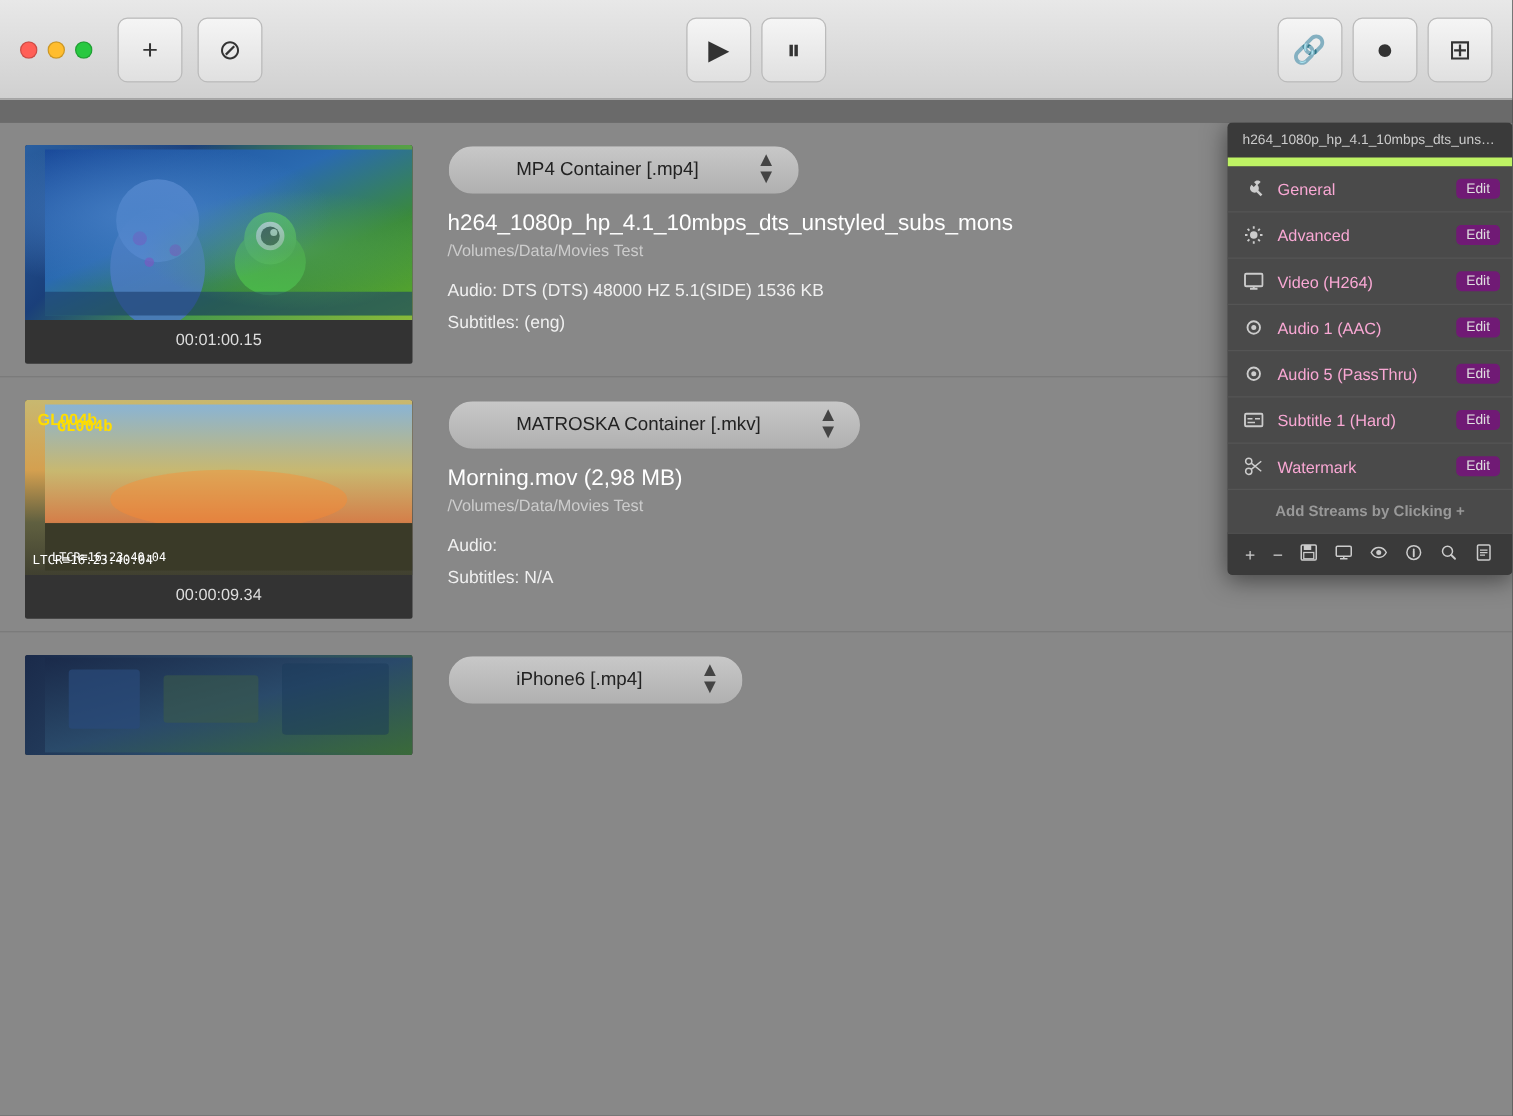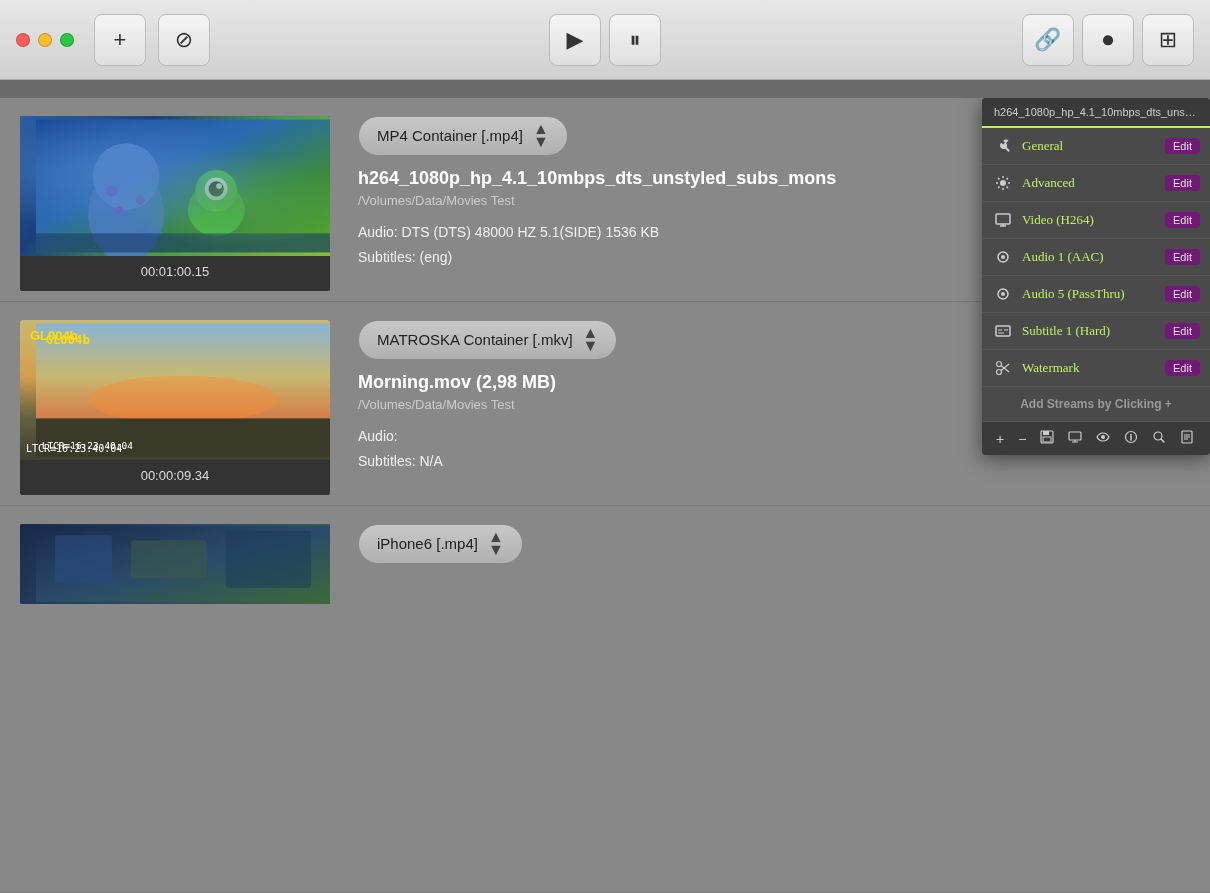--- a/index.html
+++ b/index.html
@@ -182,32 +182,33 @@
       border-radius: 20px;
       padding: 6px 18px;
       gap: 10px;
       cursor: pointer;
       margin-bottom: 12px;
     }
     .container-selector span {
       font-size: 15px;
       color: #222;
       font-weight: 500;
+      margin-left: 36px;
     }
     .container-selector .arrow {
       color: #444;
       font-size: 16px;
       display: flex;
       flex-direction: column;
       line-height: 0.8;
     }
 
     .file-title {
       font-size: 18px;
-      font-weight: 700;
+      font-weight: 400;
       color: #fff;
       margin-bottom: 4px;
       white-space: nowrap;
       overflow: hidden;
       text-overflow: ellipsis;
       max-width: 500px;
     }
     .file-path {
       font-size: 13px;
       color: #ccc;
@@ -234,21 +235,21 @@
     }
 
     .dropdown-header {
       background: #3a3a3a;
       padding: 8px 12px;
       font-size: 11px;
       color: #ccc;
       white-space: nowrap;
       overflow: hidden;
       text-overflow: ellipsis;
-      border-bottom: 2px solid #bef264;
+      border-bottom: 7px solid #bef264;
     }
 
     .dropdown-item {
       display: flex;
       align-items: center;
       padding: 7px 10px;
       border-bottom: 1px solid #555;
       cursor: pointer;
     }
 
@@ -260,22 +261,21 @@
       justify-content: center;
       margin-right: 8px;
       flex-shrink: 0;
       color: #ccc;
       font-size: 14px;
     }
 
     .dropdown-item-label {
       flex: 1;
       font-size: 13px;
-      color: #bef264;
-      font-family: Liberation Serif, serif;
+      color: #f9a8d4;
     }
 
     .dropdown-item-edit {
       background: #701a75;
       border: none;
       border-radius: 4px;
       color: #e0e0e0;
       font-size: 11px;
       padding: 2px 8px;
       cursor: pointer;

